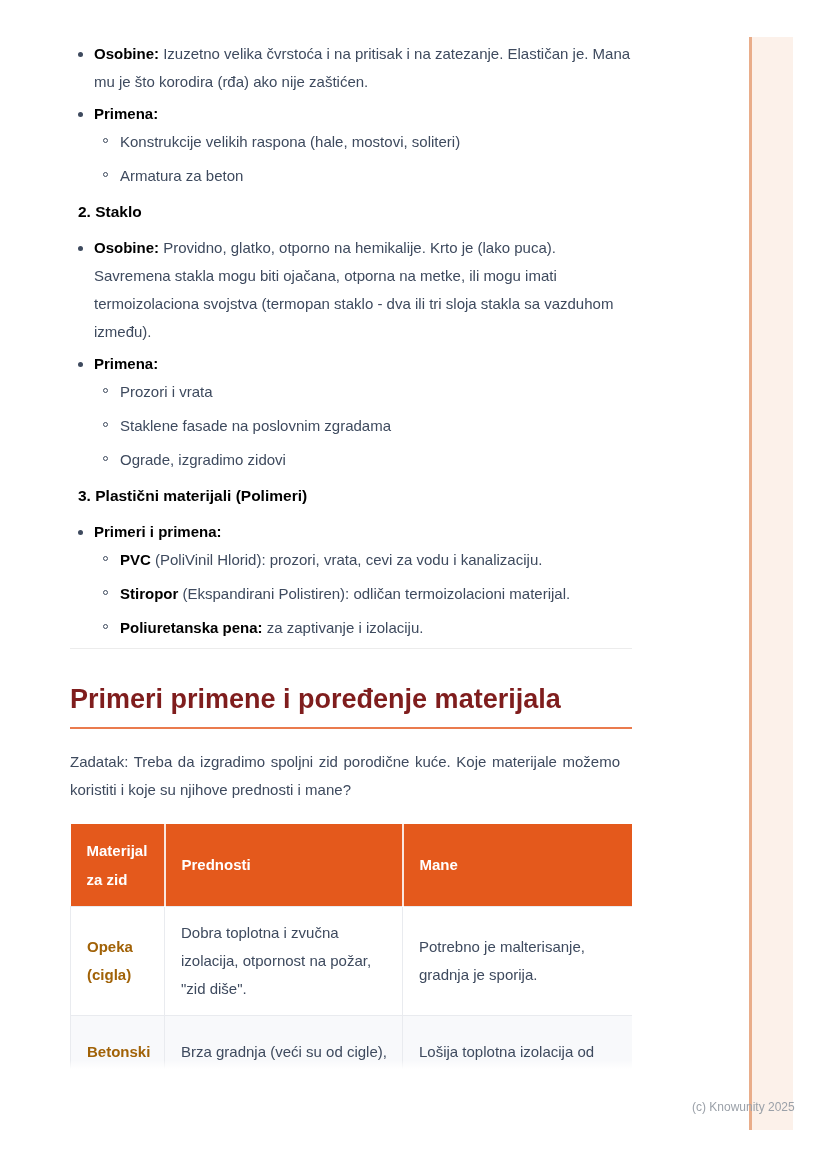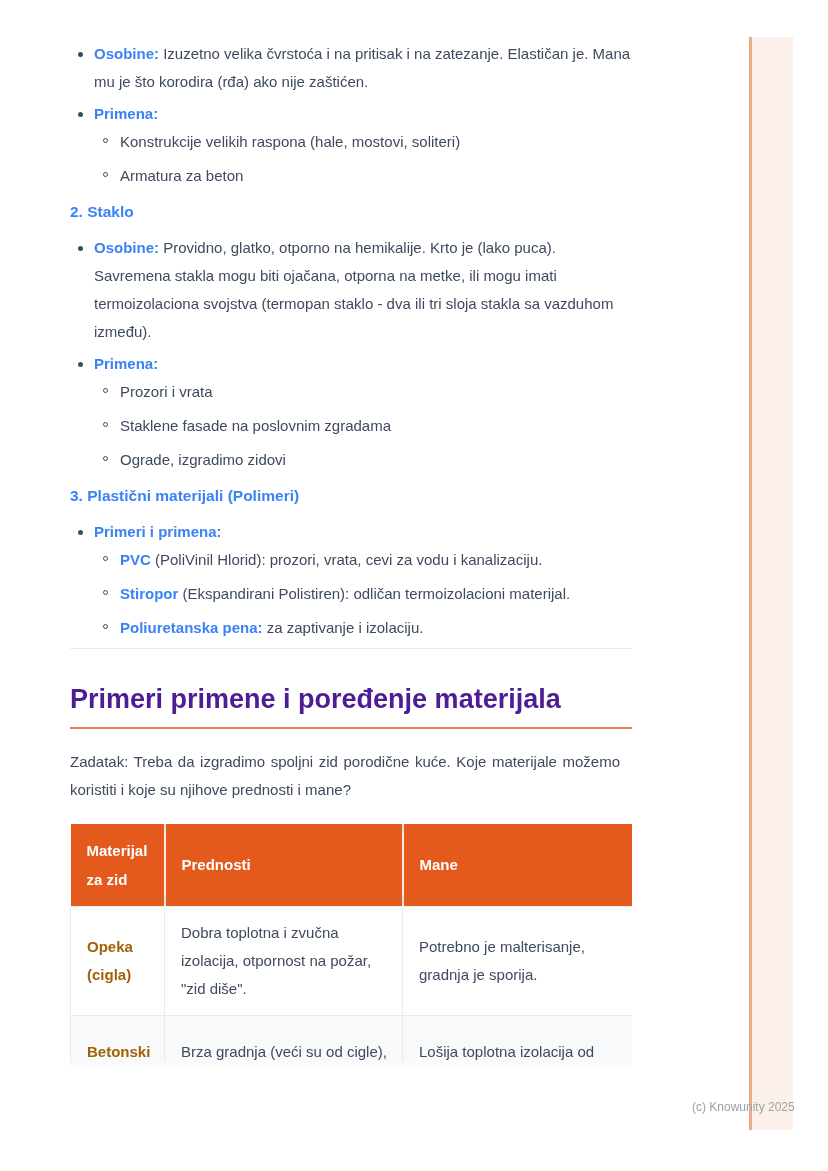--- a/index.html
+++ b/index.html
@@ -16,37 +16,37 @@
     background:#fcf1ea; border-left:3px solid #e9ad8a; z-index:1;
   }
   .watermark {
     position:absolute; left:692px; top:1101px; width:110px; z-index:2;
     font-size:12px; color:#9ba1a9; line-height:12px; white-space:nowrap;
   }
   .doc {
     position:absolute; left:70px; top:40px; width:562px;
     font-size:15px; line-height:28px; z-index:0;
   }
-  strong, b, h3, h1 { color:#3b82f6; }
+  strong, b, h3, h1 { color:#000000; }
   ul { list-style:none; margin:0; padding:0; }
   ul.l1 > li { position:relative; padding-left:24px; margin-bottom:4px; }
   ul.l1 > li > .bullet {
     position:absolute; left:8px; top:12px; width:5px; height:5px;
     border-radius:50%; background:#3e4a5e;
   }
   ul.l2 { margin:0; }
   ul.l2 > li { position:relative; padding-left:26px; margin-bottom:6px; }
   ul.l2 > li > .bullet {
     position:absolute; left:9px; top:10px; width:5px; height:5px;
     border-radius:50%; background:#fff; border:1.5px solid #3e4a5e;
   }
-  h3 { font-size:15.5px; line-height:28px; margin:8px 0 8px 0; font-weight:700; }
+  h3 { font-size:15.5px; line-height:28px; margin:8px 0 8px 8px; font-weight:700; }
   hr.divider { border:none; border-top:1px solid #ececec; margin:2px 0 0 0; }
   h1.big {
-    font-size:27px; line-height:36px; font-weight:700; color:#4c1d95;
+    font-size:27px; line-height:36px; font-weight:700; color:#7f1d1d;
     margin:32px 0 0 0; padding-bottom:10px; border-bottom:2px solid #ea7b4d;
   }
   p.intro { margin:19px 12px 0 0; text-align:justify; }
   .table-clip { position:relative; margin-top:20px; height:245px; overflow:hidden; }
   .table-clip .fade {
     position:absolute; left:0; right:0; bottom:0; height:9px;
     background:linear-gradient(to top, #ffffff, rgba(255,255,255,0));
   }
   table.cmp { border-collapse:collapse; table-layout:fixed; width:562px; }
   table.cmp col.c1 { width:94px; } table.cmp col.c2 { width:238px; } table.cmp col.c3 { width:230px; }

